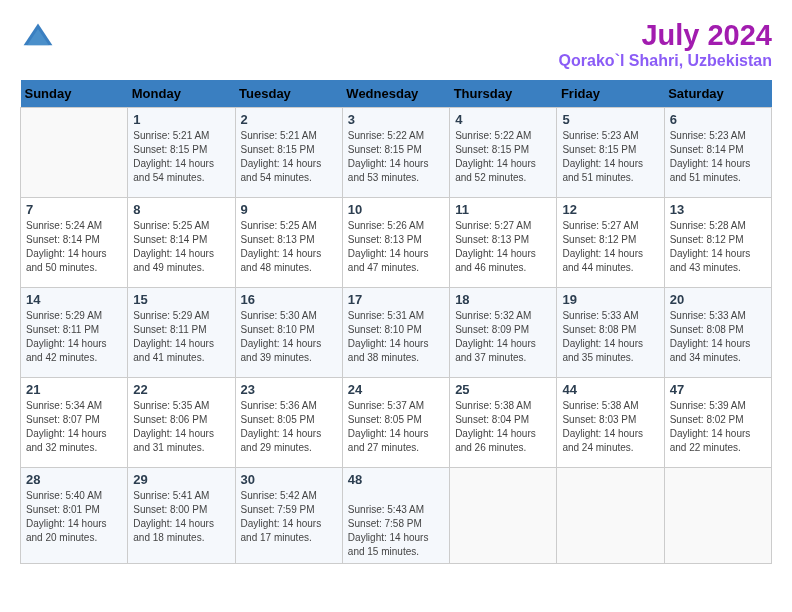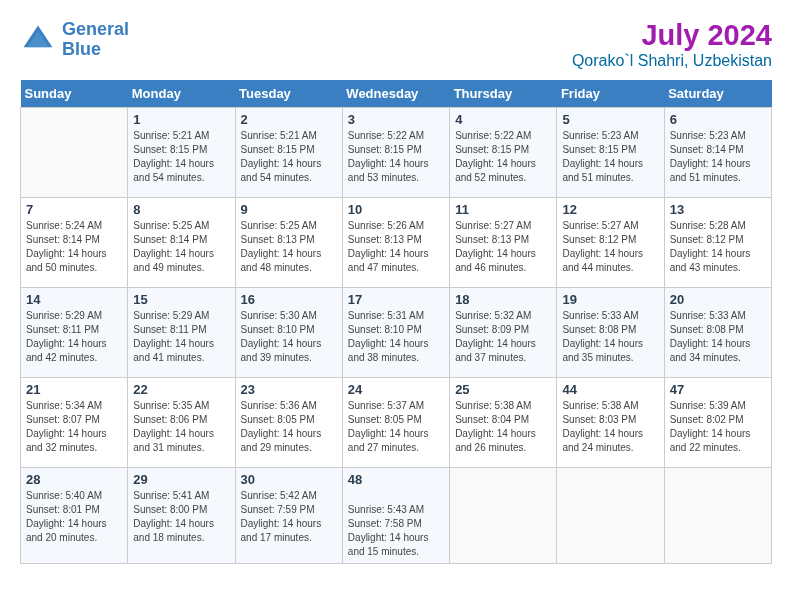--- a/index.html
+++ b/index.html
@@ -38,31 +38,31 @@
       text-align: right;
     }
     .main-title {
       font-size: 29px;
       font-weight: bold;
       color: #a21caf;
       line-height: 1.1;
     }
     .subtitle {
       font-size: 16px;
-      color: #0369a1;
-      font-weight: normal;
+      color: #8b5cf6;
+      font-weight: bold;
     }
     .calendar {
       width: 100%;
       border-collapse: collapse;
       font-size: 11px;
     }
     .calendar thead th {
       background-color: #3a7fc1;
-      color: #ffffff;
+      color: #000000;
       padding: 6px 4px;
       text-align: left;
       font-size: 13px;
       font-weight: bold;
     }
     .calendar tbody td {
       border: 1px solid #ccc;
       vertical-align: top;
       padding: 4px 5px;
       height: 90px;
@@ -92,24 +92,20 @@
   </style>
 </head>
 <body>
 
 <div class="header-area">
   <div class="logo">
     <svg class="logo-icon" viewBox="0 0 40 40">
       <polygon points="20,4 36,28 4,28" fill="#3a7fc1"></polygon>
       <polygon points="20,10 32,28 8,28" fill="#5a9fd4" opacity="0.5"></polygon>
     </svg>
-    <div class="logo-text">
-      <span>General</span><br>
-      <span style="color:#3a7fc1;">Blue</span>
-    </div>
   </div>
   <div class="title-area">
     <div class="main-title">July 2024</div>
     <div class="subtitle">Qorako`l Shahri, Uzbekistan</div>
   </div>
 </div>
 
 <table class="calendar">
   <thead>
     <tr>

